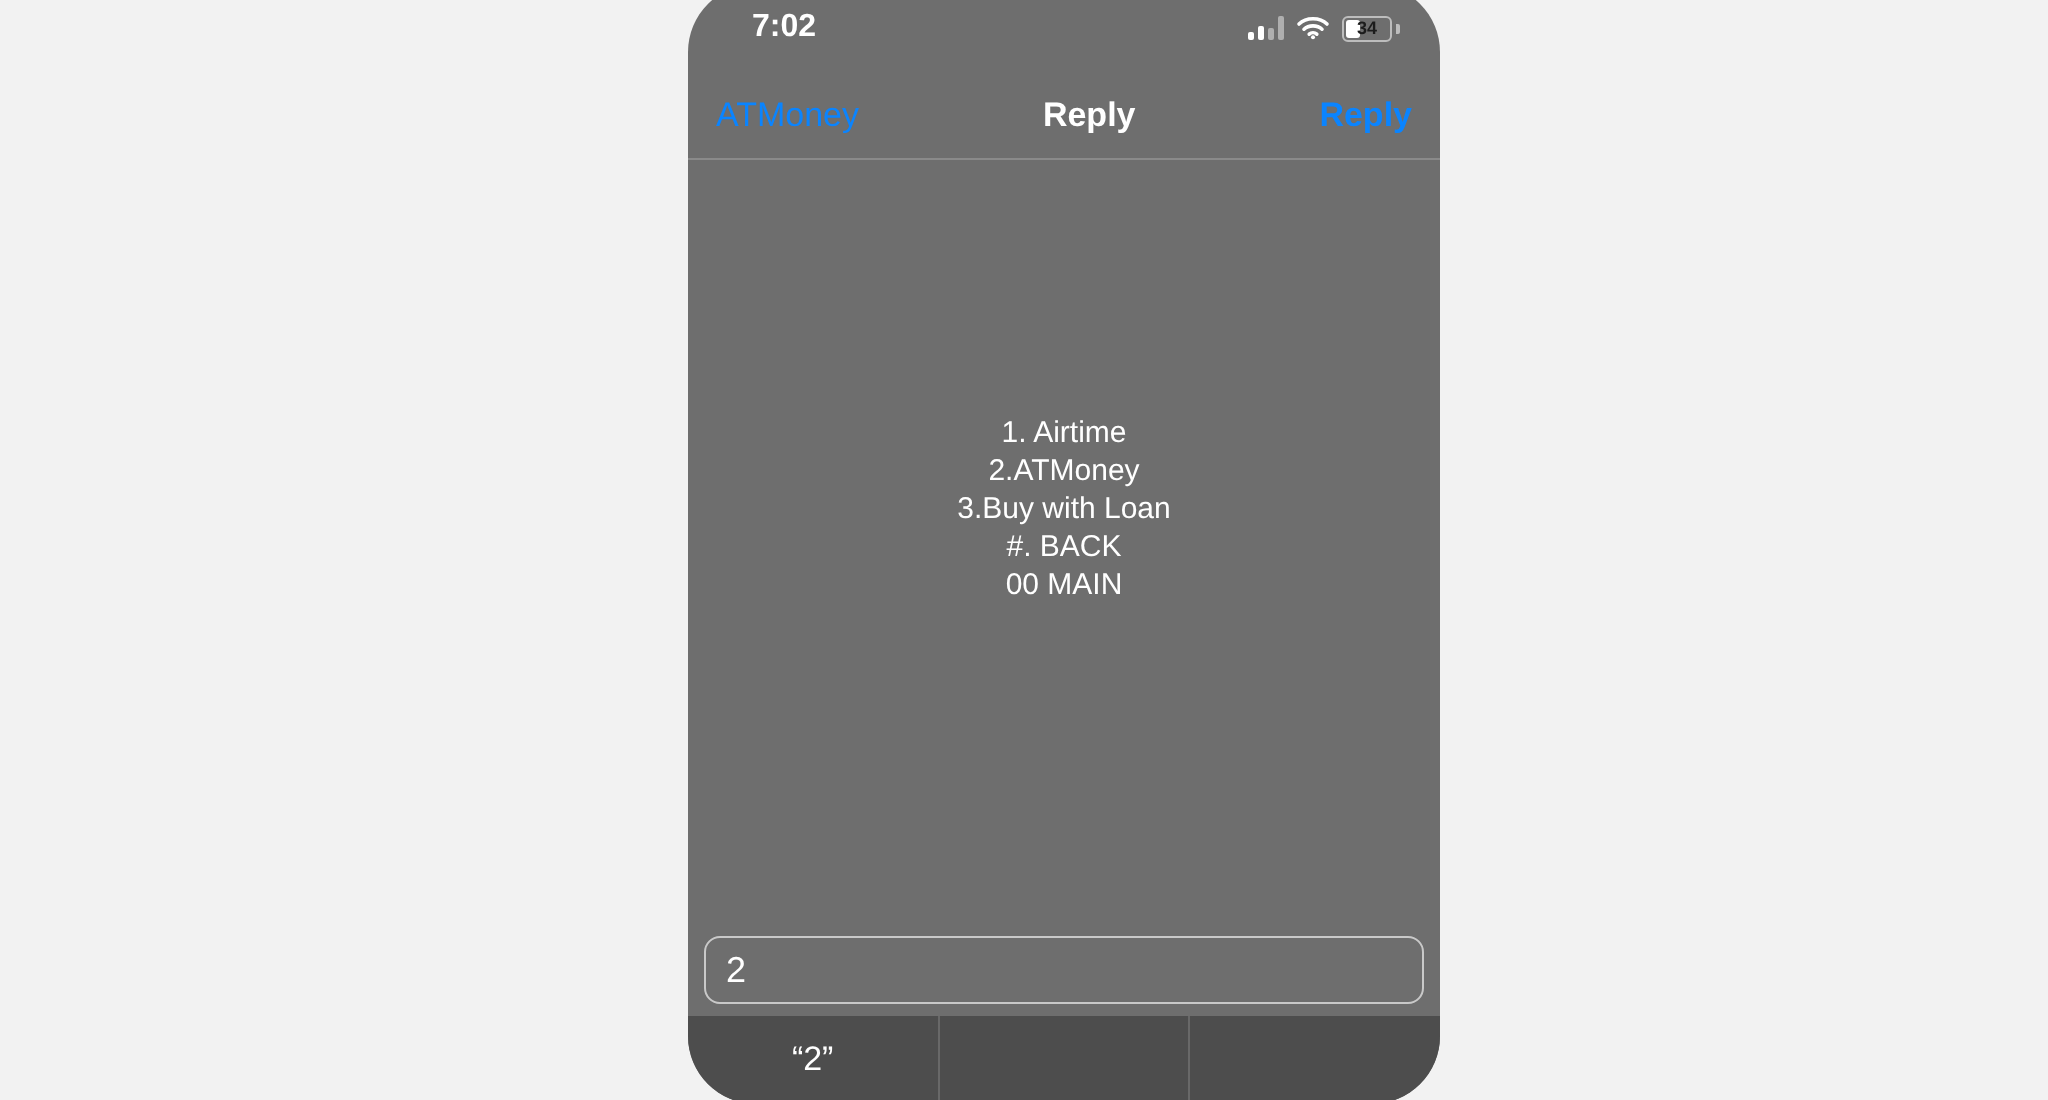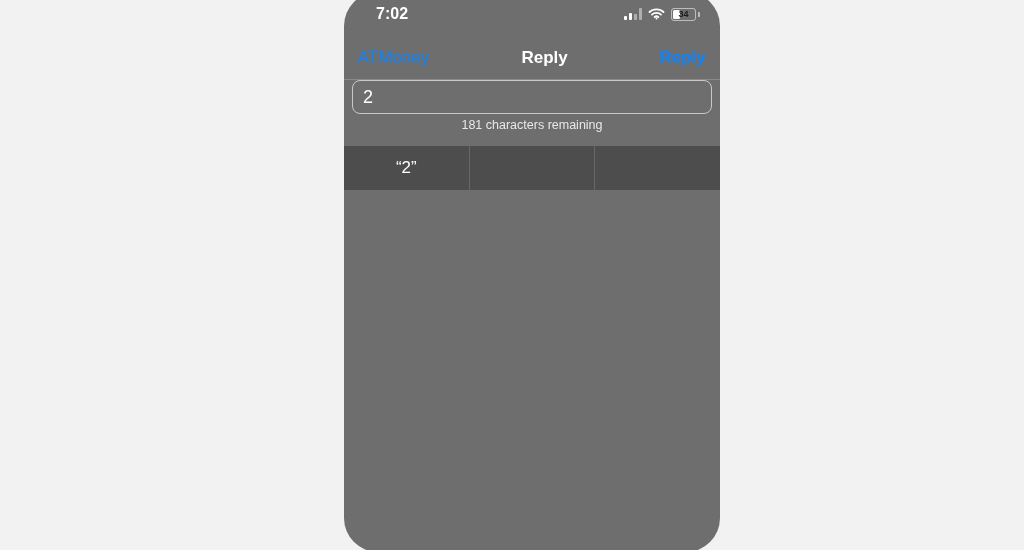--- a/index.html
+++ b/index.html
@@ -123,24 +123,32 @@
       </span>
     </div>
 
     <div class="navbar">
       <button class="nav-btn">ATMoney</button>
       <span class="nav-title">Reply</span>
       <button class="nav-btn right">Reply</button>
     </div>
 
     <div class="content">
+      <div class="menu-area">
+        <div class="menu-text">
+          <span class="menu-line">1. Airtime</span>
+          <span class="menu-line">2.ATMoney</span>
+          <span class="menu-line">3.Buy with Loan</span>
+          <span class="menu-line">#. BACK</span>
+          <span class="menu-line">00 MAIN</span>
+        </div>
+      </div>
 
       <div class="input-area">
         <input class="reply-input" type="text" value="2" style="">
-        <div class="char-remaining">181 characters remaining</div>
       </div>
 
       <div class="kb-suggest">
         <div class="sugg">“2”</div>
         <div class="sugg"></div>
         <div class="sugg"></div>
       </div>
     </div>
 
   </div>

